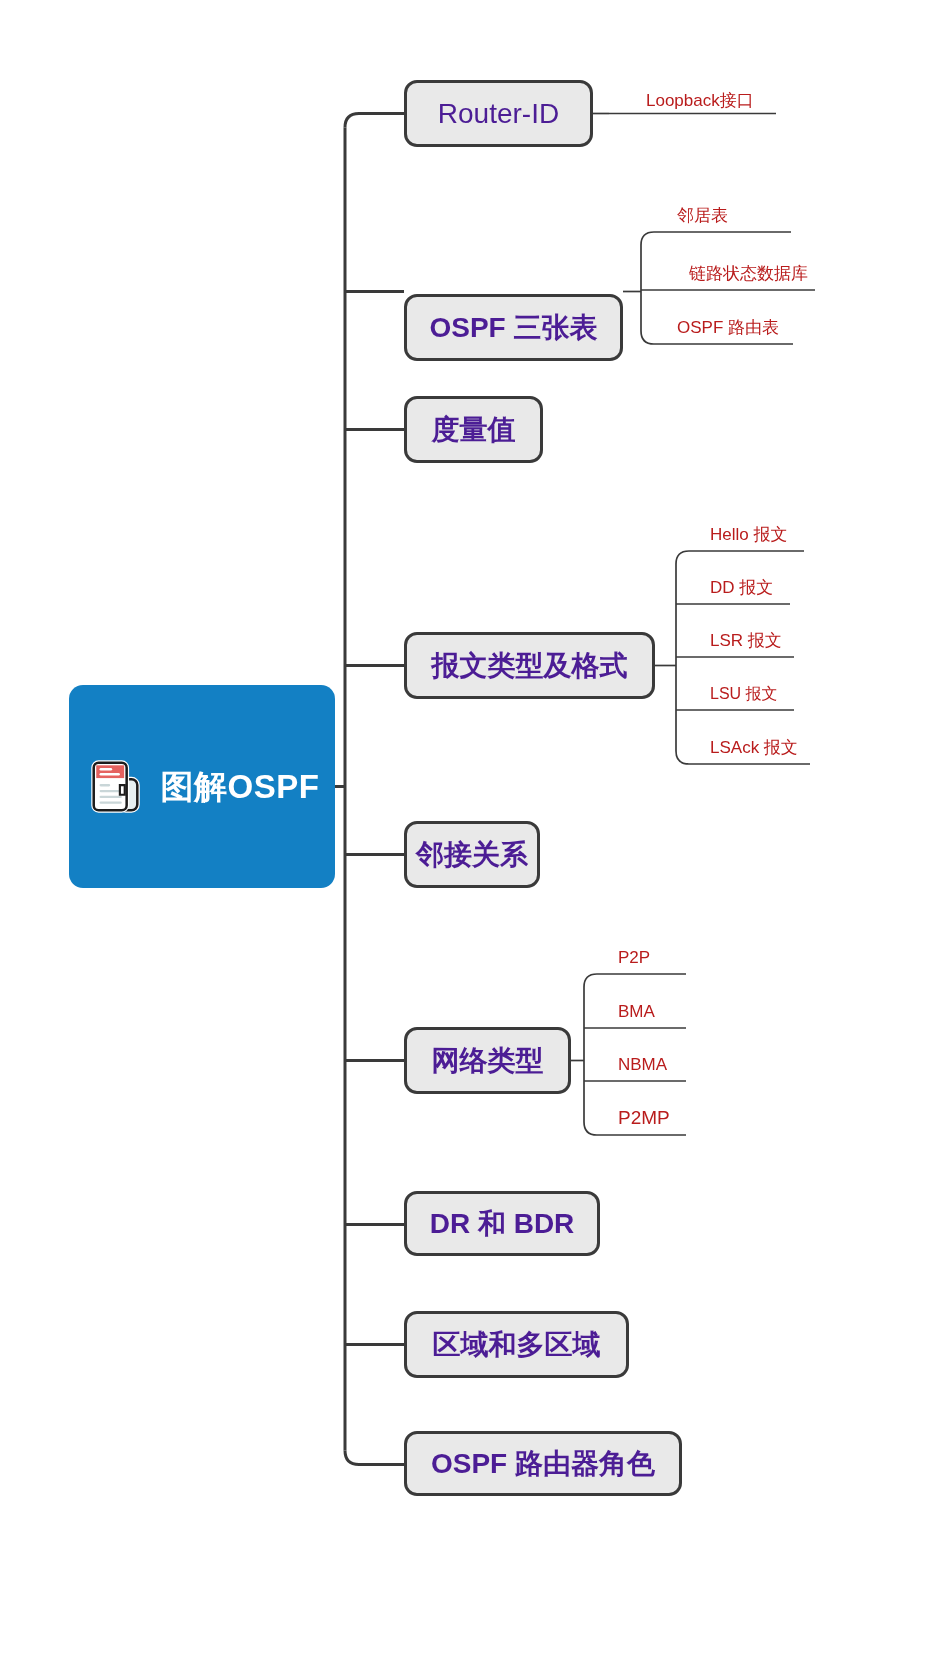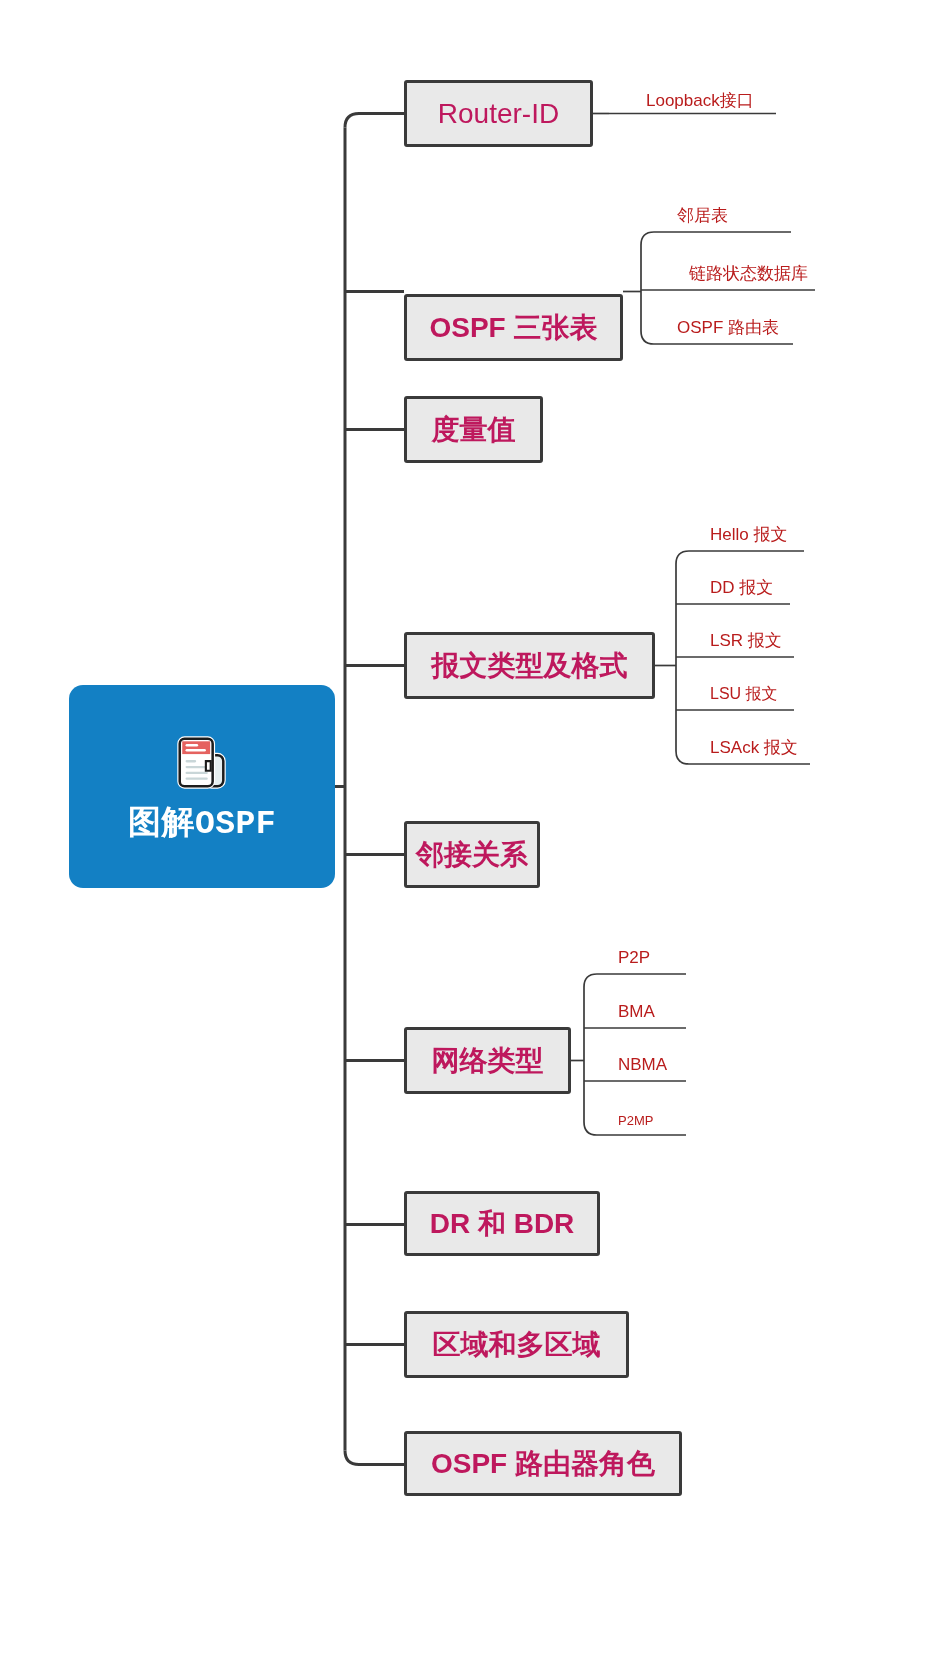--- a/index.html
+++ b/index.html
@@ -9,43 +9,42 @@
     -webkit-font-smoothing:antialiased;
   }
   #canvas{position:absolute;inset:0;width:939px;height:1675px;}
   svg.links{position:absolute;left:0;top:0;width:939px;height:1675px;pointer-events:none;}
 
   
   .root-node{
     position:absolute;
     box-sizing:border-box;
     border-radius:14px;
-    display:flex;flex-direction:column;
+    display:flex;flex-direction:row;
     align-items:center;justify-content:center;
     gap:14px;
-    font-family:Liberation Mono, monospace;
   }
   .root-title{
     color:#ffffff;
     font-size:33px;
     font-weight:bold;
     letter-spacing:0.5px;
     line-height:1;
   }
   .root-icon{width:62px;height:62px;display:block;}
 
   
   .branch-node{
     position:absolute;
     box-sizing:border-box;
     background:#e9e9e9;
     border:3px solid #3a3a3a;
-    border-radius:3px;
+    border-radius:13px;
     display:flex;align-items:center;justify-content:center;
-    color:#be185d;
+    color:#4c1d95;
     white-space:nowrap;
   }
   .branch-node.bold{font-weight:bold;}
   .branch-label{line-height:1;display:block;}
 
   
   .leaf-label{
     position:absolute;
     color:#b91c1c;
     white-space:nowrap;
@@ -140,15 +139,15 @@
       <div class="leaf-label" style="left: 677px; top: 282px; font-size: 17px; margin-left: 12px;">链路状态数据库</div>
       <div class="leaf-label" style="left: 677px; top: 336px; font-size: 17px;">OSPF 路由表</div>
       <div class="leaf-label" style="left: 710px; top: 543px; font-size: 17px;">Hello 报文</div>
       <div class="leaf-label" style="left: 710px; top: 596px; font-size: 17px;">DD 报文</div>
       <div class="leaf-label" style="left: 710px; top: 649px; font-size: 17px;">LSR 报文</div>
       <div class="leaf-label" style="left: 710px; top: 702px; font-size: 16px;">LSU 报文</div>
       <div class="leaf-label" style="left: 710px; top: 756px; font-size: 17px;">LSAck 报文</div>
       <div class="leaf-label" style="left: 618px; top: 966px; font-size: 17px;">P2P</div>
       <div class="leaf-label" style="left: 618px; top: 1020px; font-size: 17px;">BMA</div>
       <div class="leaf-label" style="left: 618px; top: 1073px; font-size: 17px;">NBMA</div>
-      <div class="leaf-label" style="left: 618px; top: 1127px; font-size: 13px;">P2MP</div>
+      <div class="leaf-label" style="left: 618px; top: 1127px; font-size: 19px;">P2MP</div>
     </div>
 </div>
 
 </body></html>

